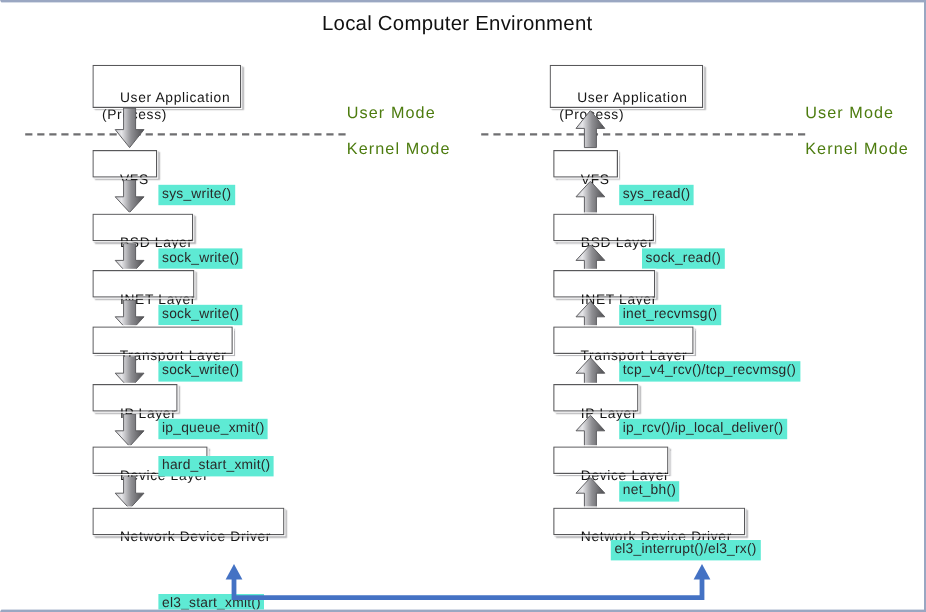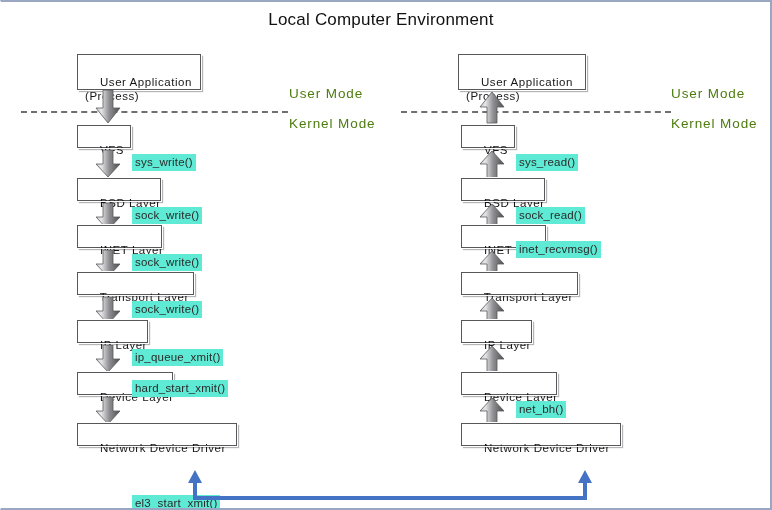--- a/index.html
+++ b/index.html
@@ -228,68 +228,71 @@
 
   <div class="node" style="left:460px; top:176px; width:84px; height:23px;">
     <span>BSD Layer</span>
   </div>
 
   <div class="arrow" style="left:478px; top:202px;">
     <svg viewBox="0 0 26 28" width="26" height="28">
       <polygon points="13,0 25,13 18,13 18,27 8,27 8,13 1,13" fill="url(#gradUp)" stroke="#5a5a5d" stroke-width="0.8"></polygon>
     </svg>
   </div>
-  <div class="fnlabel" style="left:515px; top:205px;">sock_read()</div>
+  <div class="fnlabel" style="left:534px; top:205px;">sock_read()</div>
 
   <div class="node" style="left:460px; top:223px; width:85px; height:23px;">
     <span>INET Layer</span>
   </div>
 
   <div class="arrow" style="left:478px; top:249px;">
     <svg viewBox="0 0 26 28" width="26" height="28">
       <polygon points="13,0 25,13 18,13 18,27 8,27 8,13 1,13" fill="url(#gradUp)" stroke="#5a5a5d" stroke-width="0.8"></polygon>
     </svg>
   </div>
-  <div class="fnlabel" style="left:515px; top:239px;">inet_recvmsg()</div>
+  <div class="fnlabel" style="left:515px; top:252px;">inet_recvmsg()</div>
 
   <div class="node" style="left:460px; top:270px; width:117px; height:23px;">
     <span>Transport Layer</span>
   </div>
 
   <div class="arrow" style="left:478px; top:296px;">
     <svg viewBox="0 0 26 28" width="26" height="28">
       <polygon points="13,0 25,13 18,13 18,27 8,27 8,13 1,13" fill="url(#gradUp)" stroke="#5a5a5d" stroke-width="0.8"></polygon>
     </svg>
   </div>
+  <div class="fnlabel" style="left:515px; top:299px;">tcp_v4_rcv()/tcp_recvmsg()</div>
 
   <div class="node" style="left:460px; top:318px; width:71px; height:23px;">
     <span>IP Layer</span>
   </div>
 
   <div class="arrow" style="left:478px; top:344px;">
     <svg viewBox="0 0 26 28" width="26" height="28">
       <polygon points="13,0 25,13 18,13 18,27 8,27 8,13 1,13" fill="url(#gradUp)" stroke="#5a5a5d" stroke-width="0.8"></polygon>
     </svg>
   </div>
+  <div class="fnlabel" style="left:515px; top:347px;">ip_rcv()/ip_local_deliver()</div>
 
   <div class="node" style="left:460px; top:370px; width:96px; height:23px;">
     <span>Device Layer</span>
   </div>
 
   <div class="arrow" style="left:478px; top:396px;">
     <svg viewBox="0 0 26 28" width="26" height="28">
       <polygon points="13,0 25,13 18,13 18,27 8,27 8,13 1,13" fill="url(#gradUp)" stroke="#5a5a5d" stroke-width="0.8"></polygon>
     </svg>
   </div>
   <div class="fnlabel" style="left:515px; top:399px;">net_bh()</div>
 
   <div class="node" style="left:460px; top:421px; width:160px; height:23px;">
     <span>Network Device Driver</span>
   </div>
 
+  <div class="fnlabel" style="left:508px; top:448px;">el3_interrupt()/el3_rx()</div>
 
   <div class="bluewire" style="left:182px; top:468px; width:412px; height:34px;">
     <svg viewBox="0 0 412 34" width="412" height="34">
       <polyline points="12,12 12,28 402,28 402,12" fill="none" stroke="#4472c4" stroke-width="4"></polyline>
       <polygon points="12,0 19,13 5,13" fill="#4472c4"></polygon>
       <polygon points="402,0 409,13 395,13" fill="#4472c4"></polygon>
     </svg>
   </div>
 
 </div>

